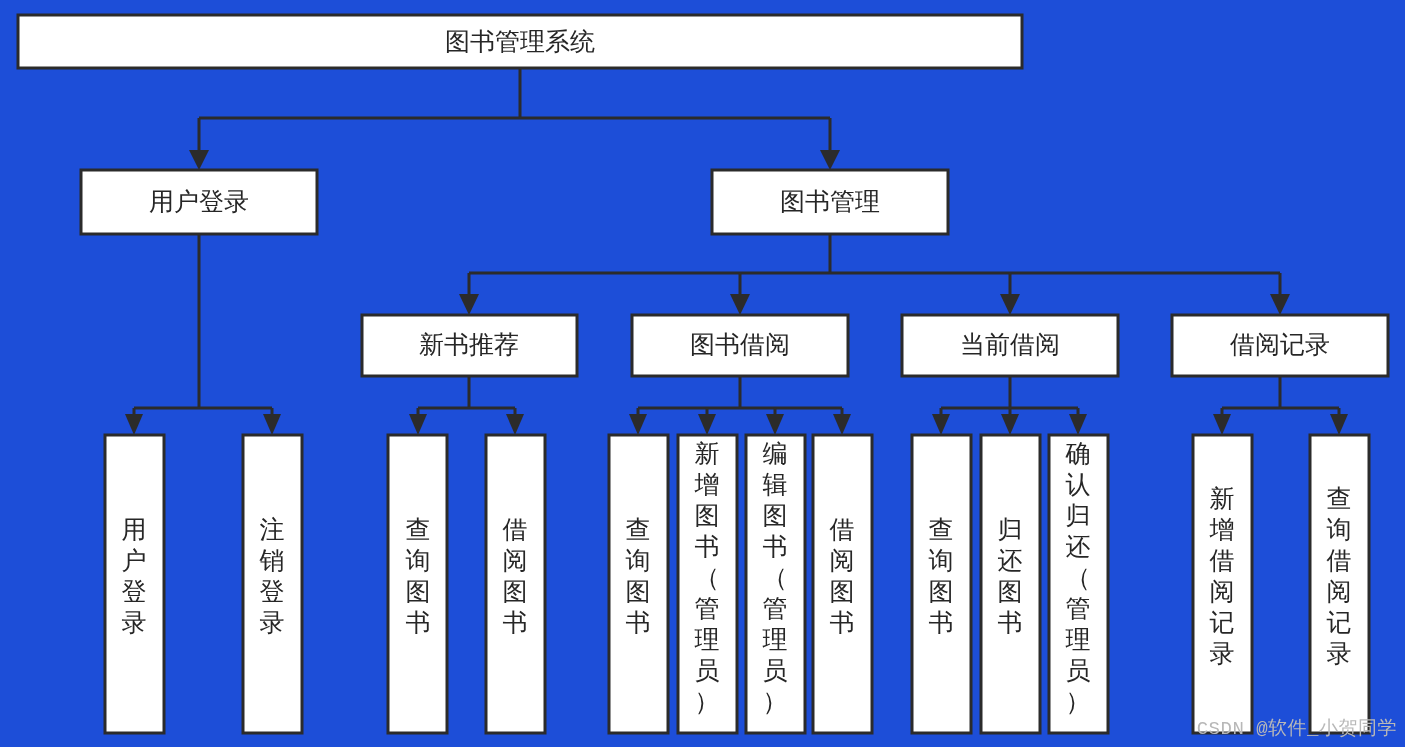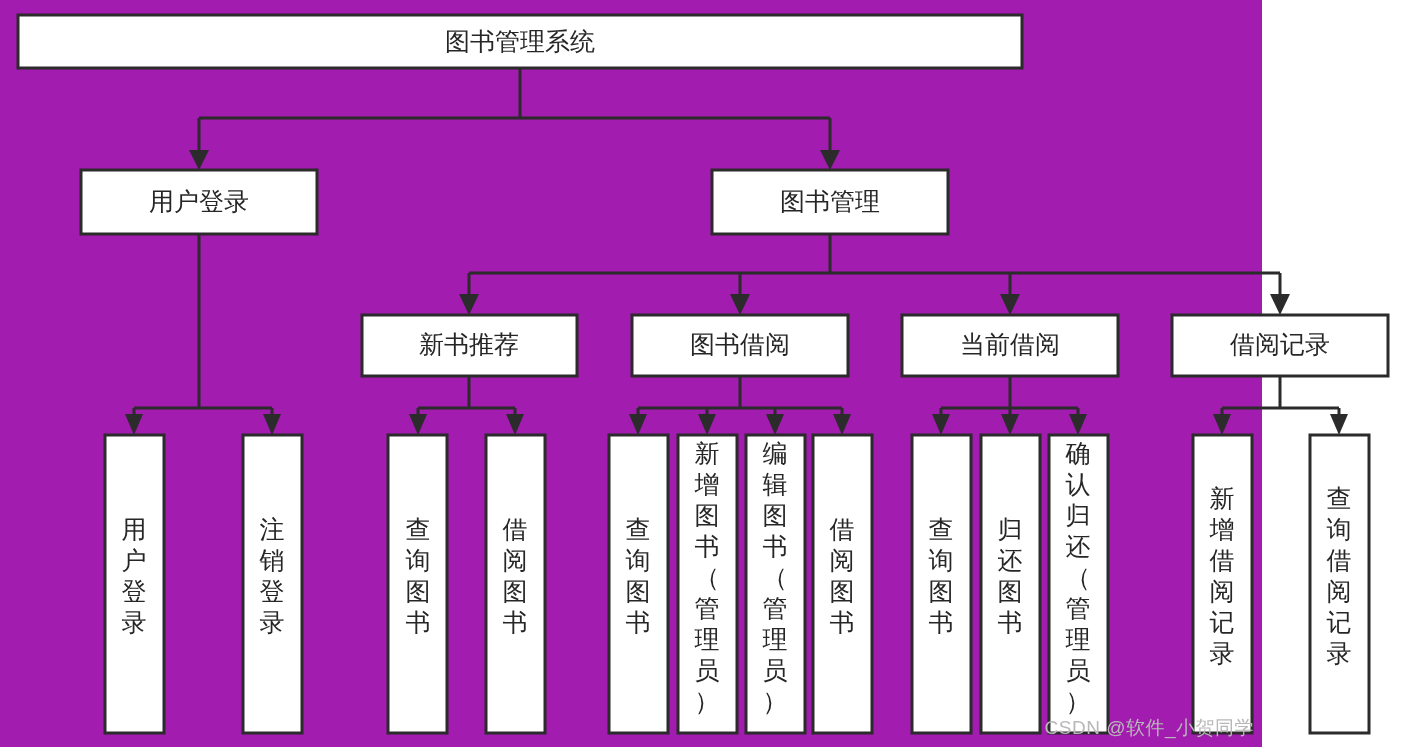--- a/index.html
+++ b/index.html
@@ -10,23 +10,23 @@
   }
   body {
     width: 1405px;
     height: 747px;
     font-family: "DejaVu Sans", "Liberation Sans", sans-serif;
     overflow: hidden;
     position: relative;
   }
   #diagram-root {
     position: relative;
-    width: 1262px;
+    width: 1405px;
     height: 747px;
-    background: #a21caf;
+    background: #1d4ed8;
   }
   svg.diagram-svg {
     display: block;
     width: 1405px;
     height: 747px;
   }
   .node-box {
     fill: #ffffff;
     stroke: #2b2b2b;
     stroke-width: 3;
@@ -51,21 +51,21 @@
   .node-label-v {
     font-family: "DejaVu Sans", "Liberation Sans", sans-serif;
     font-size: 25px;
     fill: #262626;
     text-anchor: middle;
   }
   .watermark-text {
     position: absolute;
     right: 8px;
     bottom: 6px;
-    font-family: Liberation Sans, sans-serif;
+    font-family: Liberation Mono, monospace;
     font-size: 19px;
     color: #b8b8b8;
     letter-spacing: 0.5px;
     white-space: nowrap;
     user-select: none;
   }
 </style>
 </head>
 <body>
 

